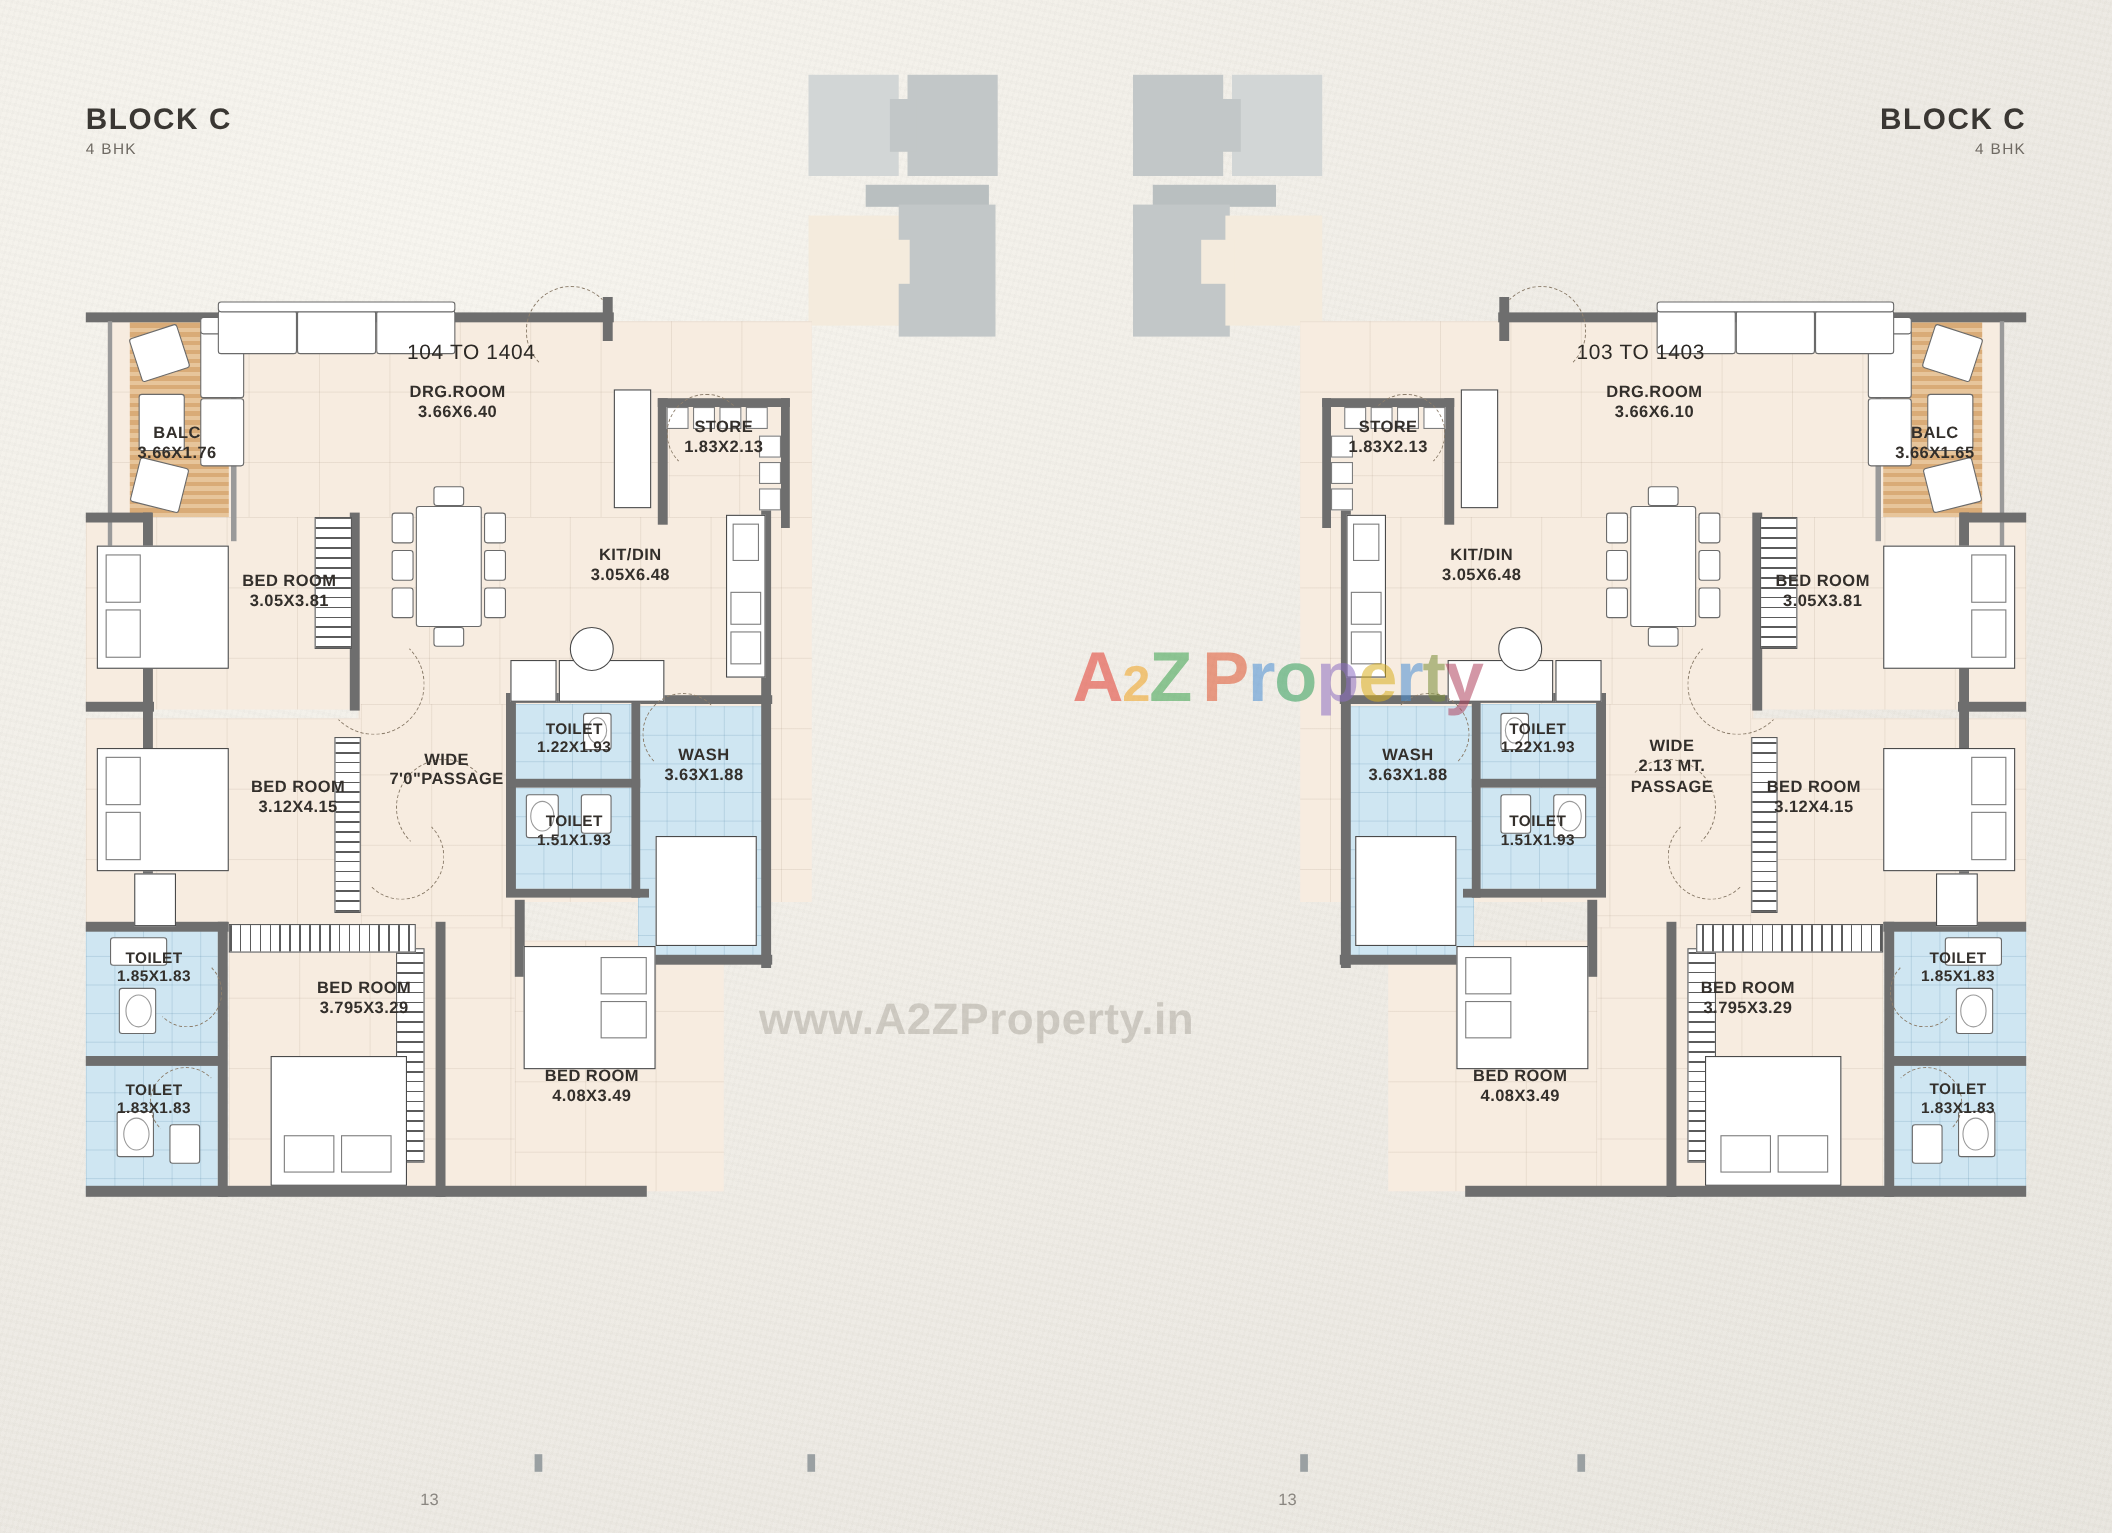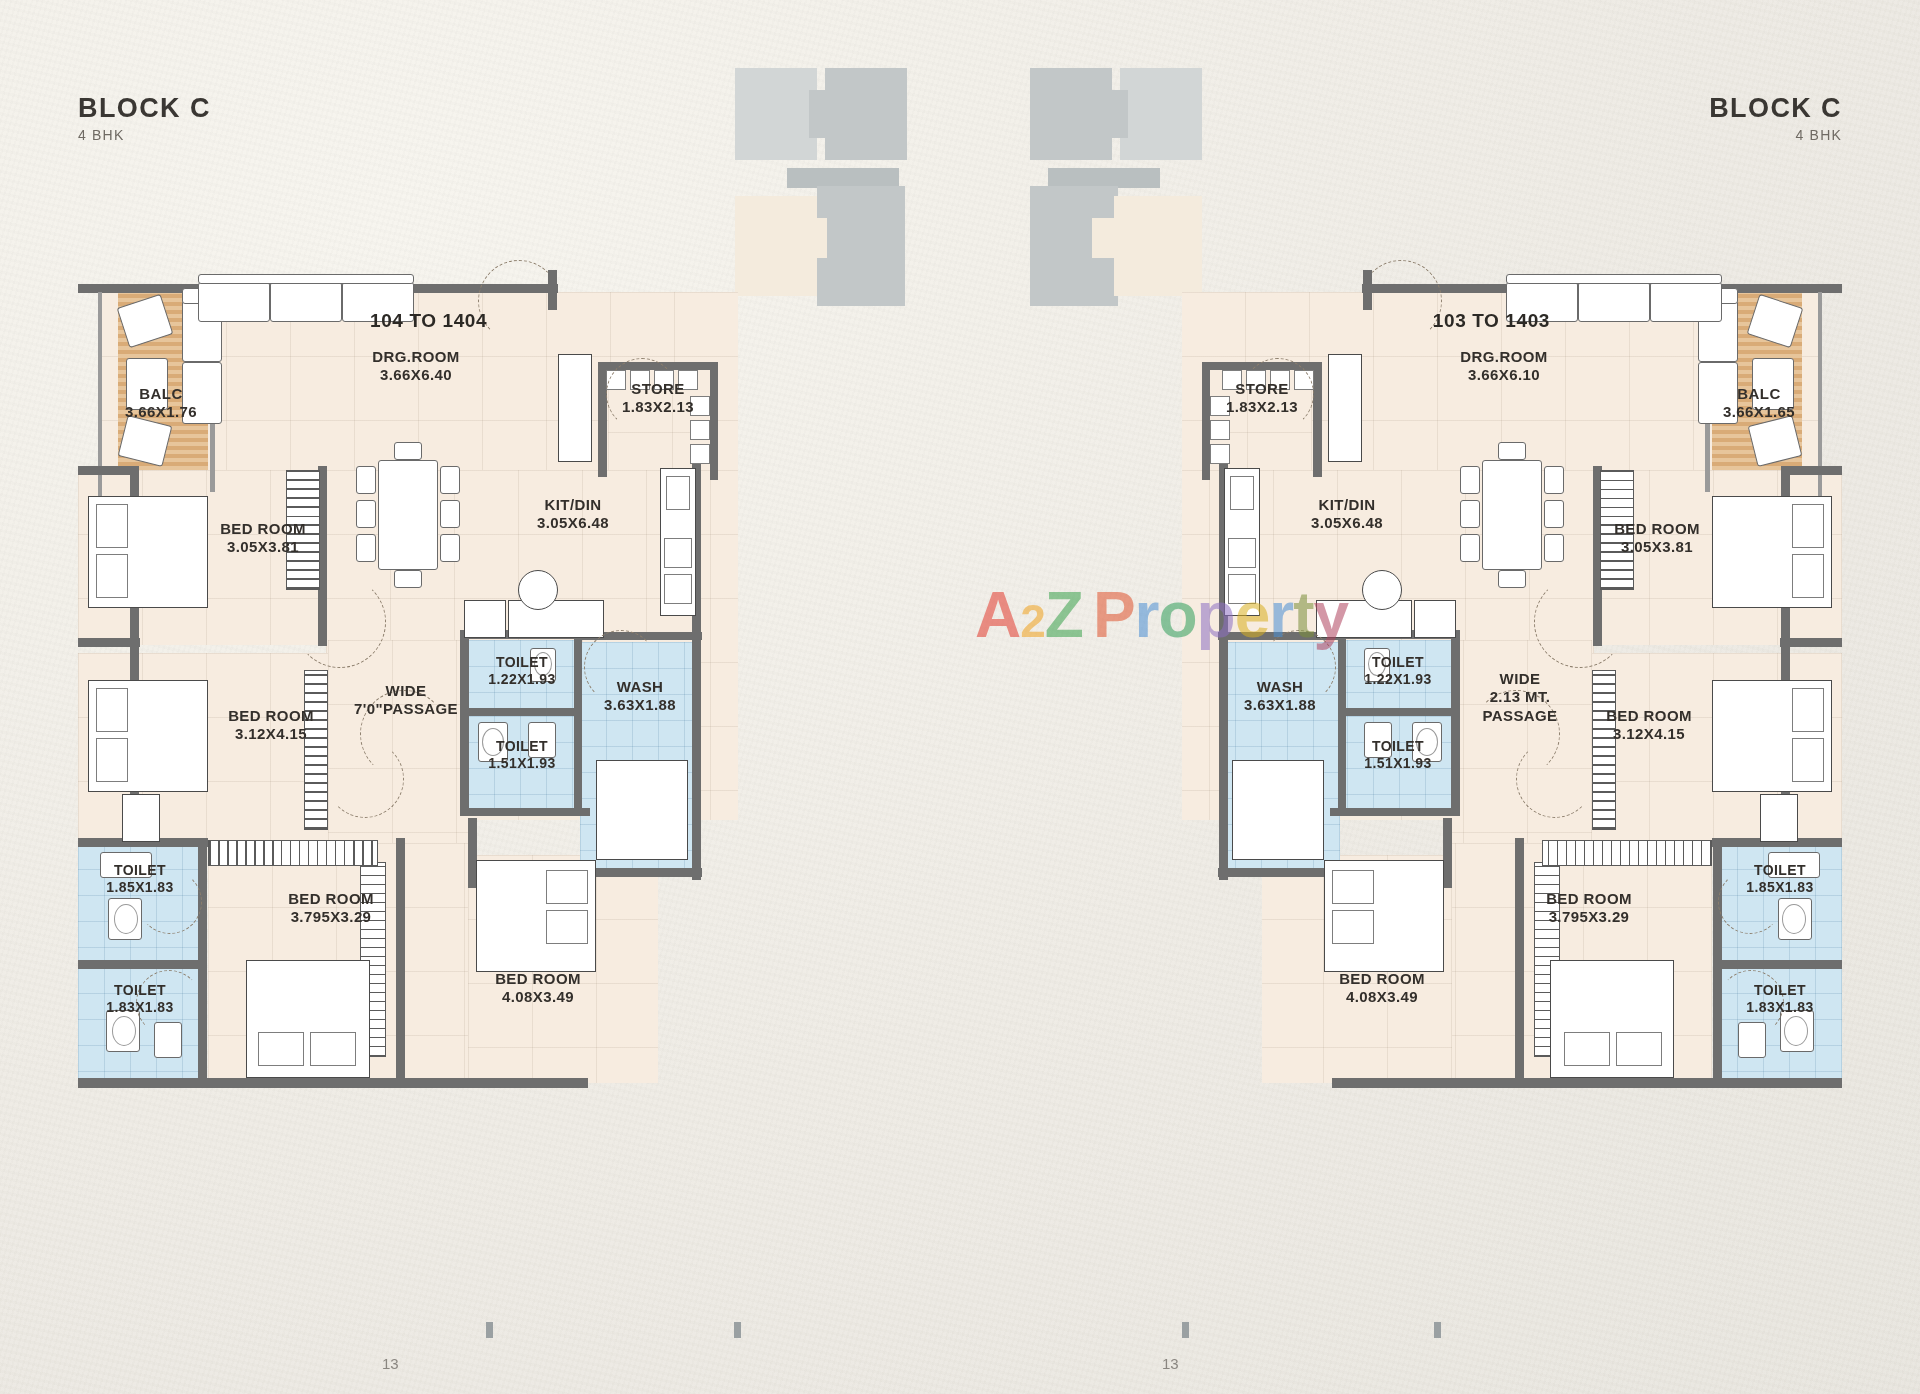--- a/index.html
+++ b/index.html
@@ -68,21 +68,21 @@
   .swing{position:absolute;border:1px dashed #8d7f6d;border-radius:50%;
     border-right-color:transparent;border-bottom-color:transparent;}
   .swing2{position:absolute;border:1px dashed #8d7f6d;border-radius:50%;
     border-left-color:transparent;border-top-color:transparent;}
 
   
   .lab{position:absolute;text-align:center;color:#332f2b;line-height:1.22;
        font-size:15px;letter-spacing:.4px;white-space:nowrap;}
   .lab .l1{font-weight:600;}
   .lab .l2{font-weight:600;}
-  .unitno{position:absolute;font-size:19px;font-weight:bold;color:#2c2925;letter-spacing:.6px;white-space:nowrap;}
+  .unitno{position:absolute;font-size:19px;font-weight:normal;color:#2c2925;letter-spacing:.6px;white-space:nowrap;}
 
   
   .keyblk{position:absolute;}
   .kb{position:absolute;box-sizing:border-box;}
   .kb.gry{background:#d2d6d6;}
   .kb.gry2{background:#c2c7c8;}
   .kb.cre{background:#f4ebdd;}
   .kb.band{background:#b9bfc0;}
 
   
@@ -562,20 +562,21 @@
     <div class="lab" style="left:252px;top:400px;width:140px;transform:scaleX(-1);">
       <div class="l1">WIDE</div>
       <div class="l2">2.13 MT.</div>
       <div class="l2">PASSAGE</div>
     </div>
   </div>
 
   <div class="wm-a2z" style="left:975px;top:578px;">
     <span style="color:#e33b2e">A</span><span style="color:#f0a21e;font-size:46px;">2</span><span style="color:#3aa24c">Z</span><span style="margin-left:10px;"><span style="color:#e0542f">P</span><span style="color:#4a8fd4">r</span><span style="color:#2f9e5a">o</span><span style="color:#8d6fc4">p</span><span style="color:#d9b020">e</span><span style="color:#4a8fd4">r</span><span style="color:#7b8f3a">t</span><span style="color:#b0435f">y</span></span>
   </div>
+  <div class="wm-url" style="left:690px;top:905px;">www.A2ZProperty.in</div>
 
   <div class="tick" style="left:486px;top:1322px;"></div>
   <div class="tick" style="left:734px;top:1322px;"></div>
   <div class="tick" style="left:1182px;top:1322px;"></div>
   <div class="tick" style="left:1434px;top:1322px;"></div>
 
   <div class="pageno" style="left:382px;top:1355px;">13</div>
   <div class="pageno" style="left:1162px;top:1355px;">13</div>
 
 </div>

